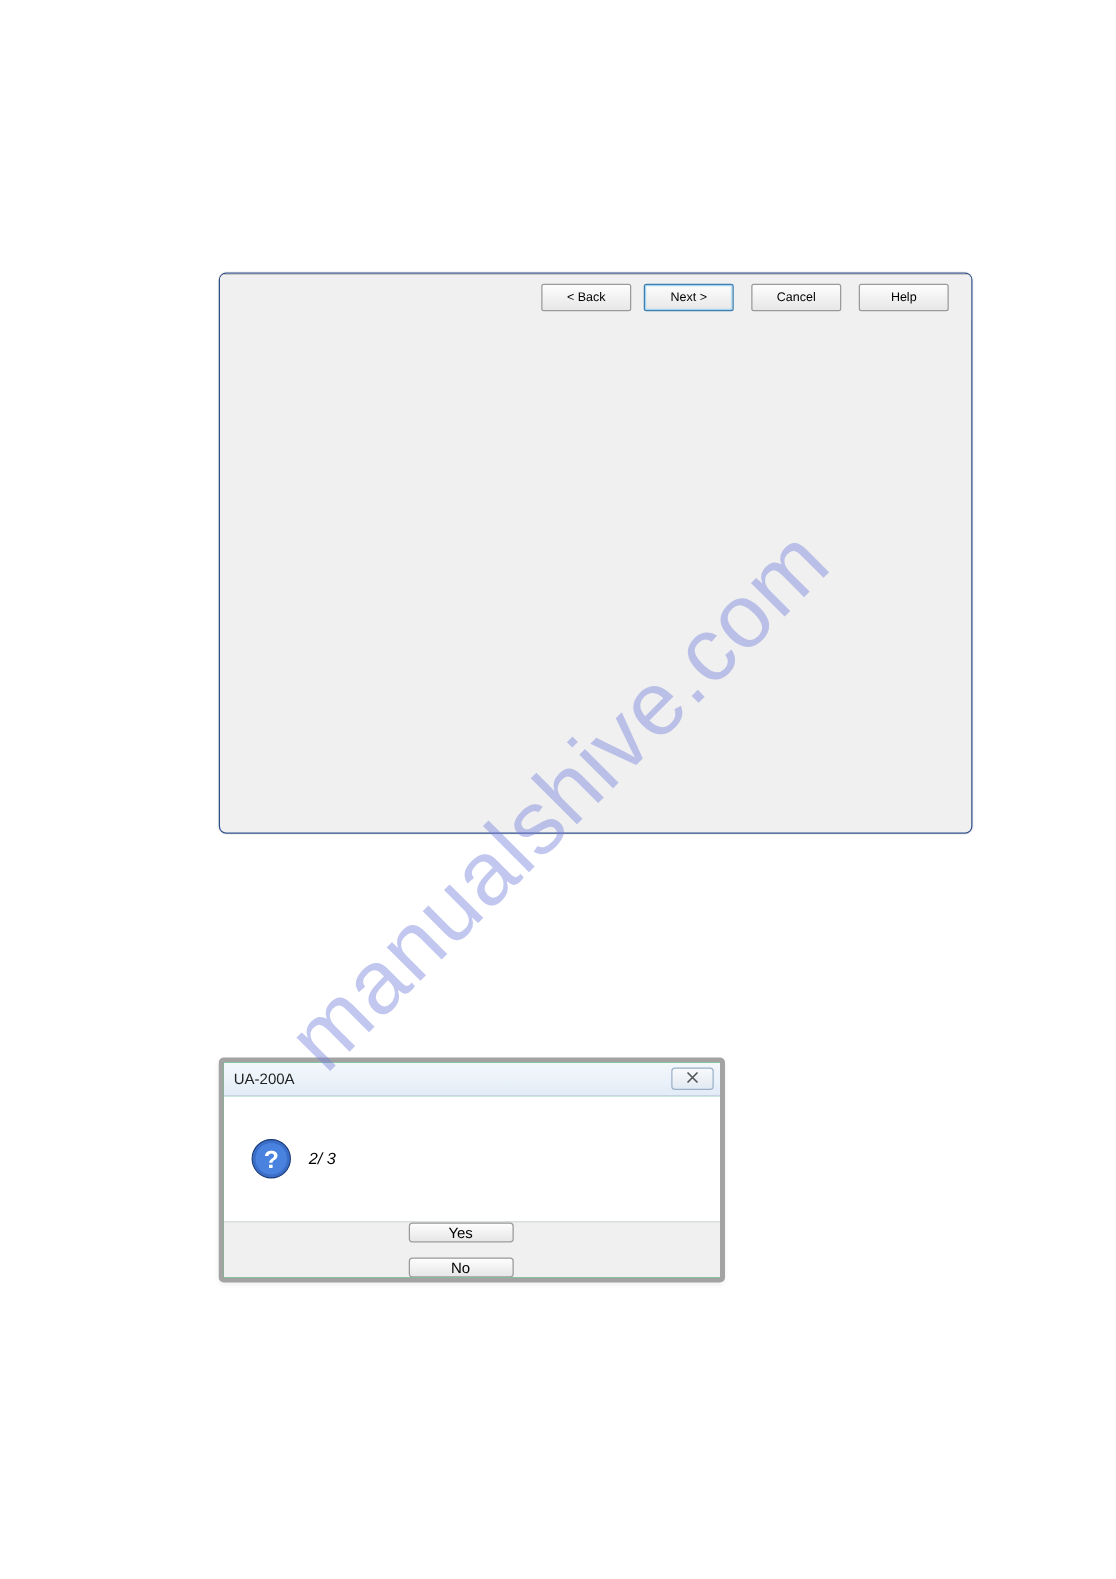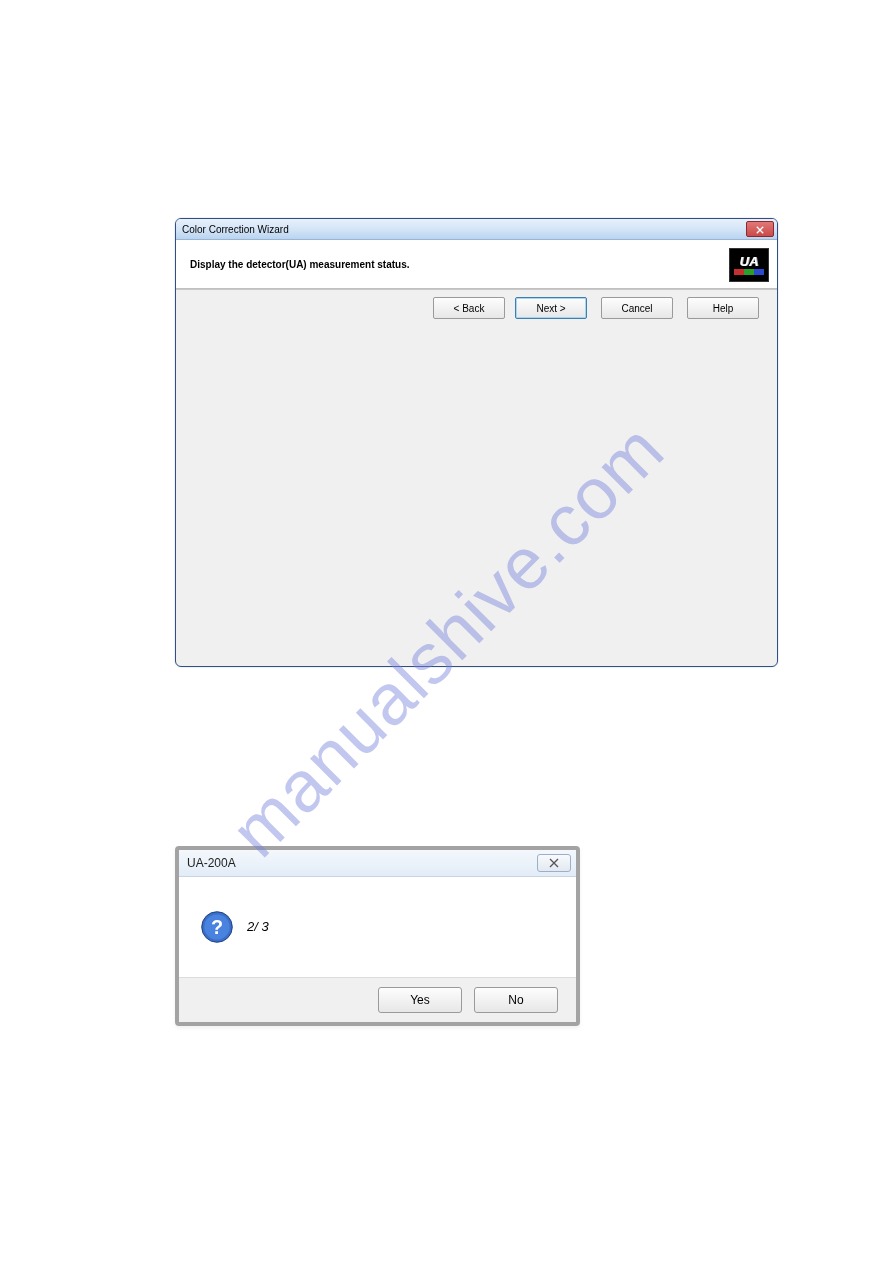--- a/index.html
+++ b/index.html
@@ -217,20 +217,21 @@
   }
   .msgbox-footer {
     height: 44px;
     background: #f0f0f0;
     border-top: 1px solid #dcdcdc;
     display: flex;
     align-items: center;
     justify-content: flex-end;
     gap: 12px;
     padding-right: 18px;
+    flex-direction: column;
   }
   .msgbox-btn {
     width: 82px;
     height: 24px;
     font-size: 12px;
     background: linear-gradient(to bottom, #fdfdfd, #e7e7e7);
     border: 1px solid #9a9a9a;
     border-radius: 3px;
     color: #000;
     display: flex;
@@ -252,41 +253,20 @@
     pointer-events: none;
     letter-spacing: 1px;
   }
 </style>
 </head>
 <body>
 
 <div class="page">
 
   <div class="wizard">
-    <div class="wizard-titlebar">
-      <span class="wizard-title">Color Correction Wizard</span>
-      <div class="wizard-close">
-        <span>
-          <svg viewBox="0 0 10 10">
-              <path d="M1 1 L9 9 M9 1 L1 9" stroke="#fff" stroke-width="1.6"></path>
-            </svg>
-        </span>
-      </div>
-    </div>
-    <div class="wizard-header">
-      <span class="wizard-header-text">Display the detector(UA) measurement status.</span>
-      <div class="wizard-logo">
-        <span class="ua-text">UA</span>
-        <div class="bars">
-          <span style="background:#c23030"></span>
-          <span style="background:#2aa02a"></span>
-          <span style="background:#2a4ad0"></span>
-        </div>
-      </div>
-    </div>
     <div class="wizard-footer">
       <div class="btn-pair">
         <div class="wizard-btn">&lt; Back</div>
         <div class="wizard-btn default">Next &gt;</div>
       </div>
       <div class="wizard-btn">Cancel</div>
       <div class="wizard-btn">Help</div>
     </div>
   </div>
 

